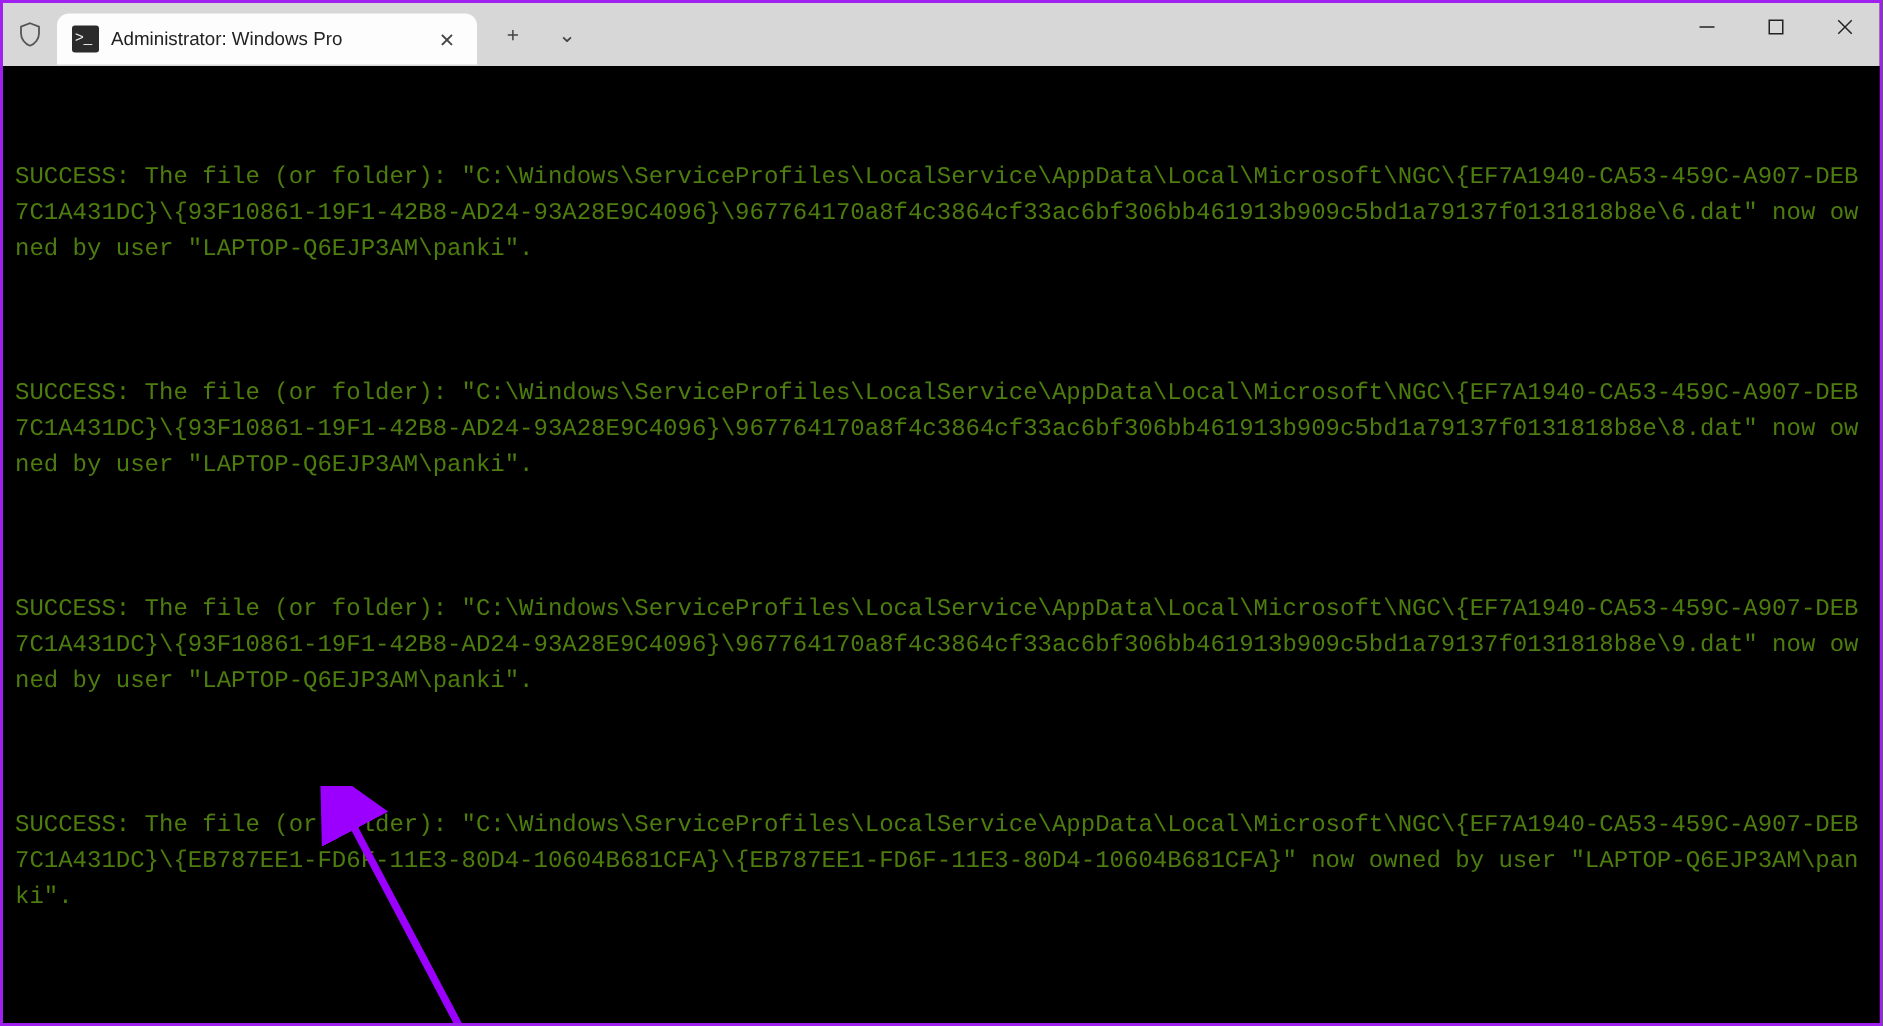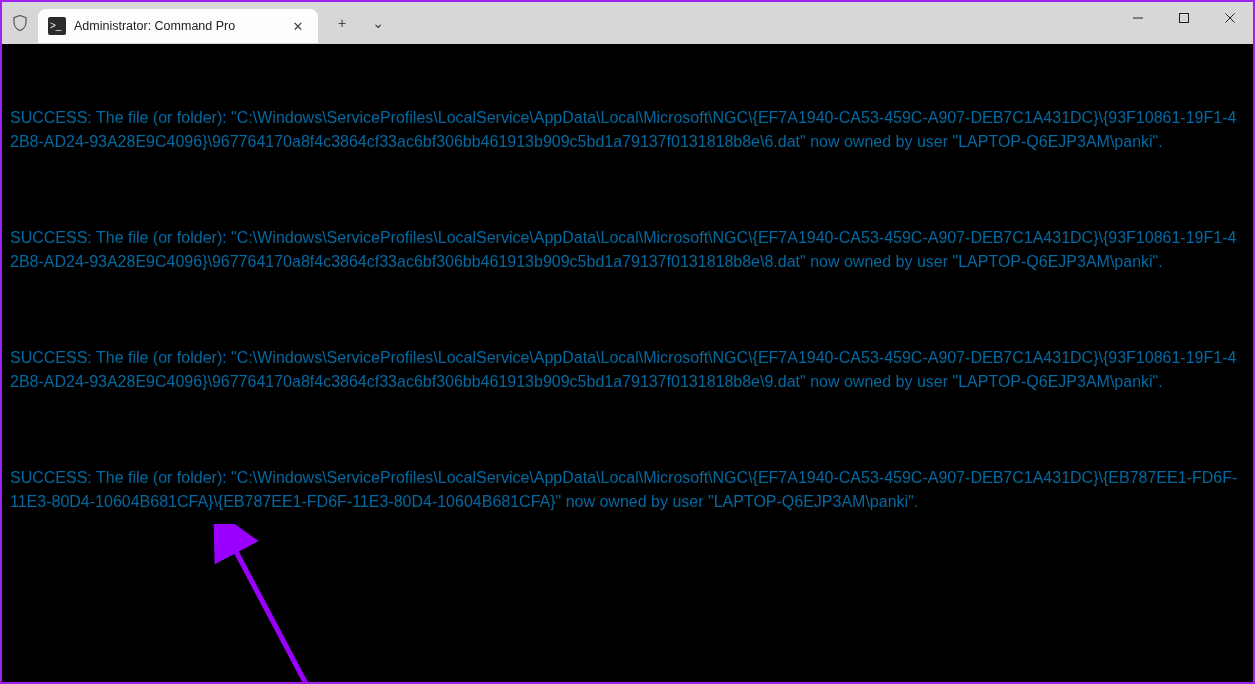--- a/index.html
+++ b/index.html
@@ -87,22 +87,22 @@
     display: flex;
   }
   .window-controls .wc {
     width: 46px; height: 32px;
     display: inline-flex; align-items: center; justify-content: center;
     color: #222;
   }
   .terminal {
     flex: 1 1 auto;
     background: #000;
-    color: #0369a1;
-    font-family: Liberation Sans, sans-serif;
+    color: #4d7c0f;
+    font-family: Liberation Mono, monospace;
     font-size: 16px;
     line-height: 24px;
     padding: 14px 8px 8px 8px;
     white-space: pre-wrap;
     word-break: break-all;
     position: relative;
     overflow: hidden;
   }
   .terminal .block { margin-bottom: 24px; }
   .terminal .block:last-of-type { margin-bottom: 0; }
@@ -120,21 +120,21 @@
 
   <div class="titlebar">
     <div class="titlebar-left">
       <span class="shield-icon">
         <svg viewBox="0 0 24 24" width="18" height="18">
           <path d="M12 2 L20 5 V11 C20 16 16.5 20.5 12 22 C7.5 20.5 4 16 4 11 V5 Z" fill="none" stroke="#555" stroke-width="1.6"></path>
         </svg>
       </span>
       <div class="tab">
         <span class="cmd-icon">&gt;_</span>
-        <span class="tab-title">Administrator: Command Pro</span>
+        <span class="tab-title">Administrator: Windows Pro</span>
         <span class="tab-close">✕</span>
       </div>
       <div class="tab-strip-controls">
         <span class="btn">+</span>
         <span class="btn">⌄</span>
       </div>
     </div>
     <div class="window-controls">
       <span class="wc">
         <svg width="12" height="12" viewBox="0 0 12 12">

